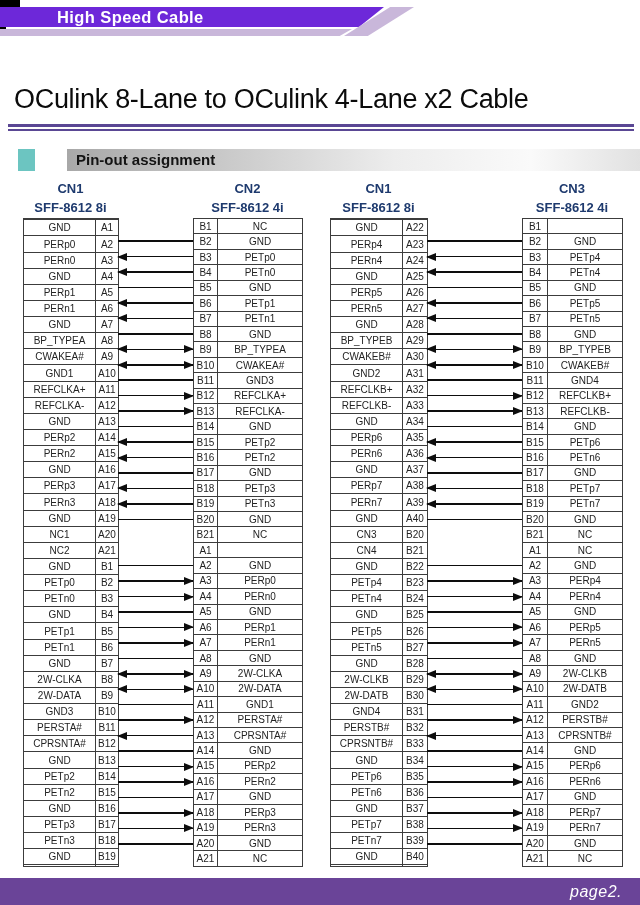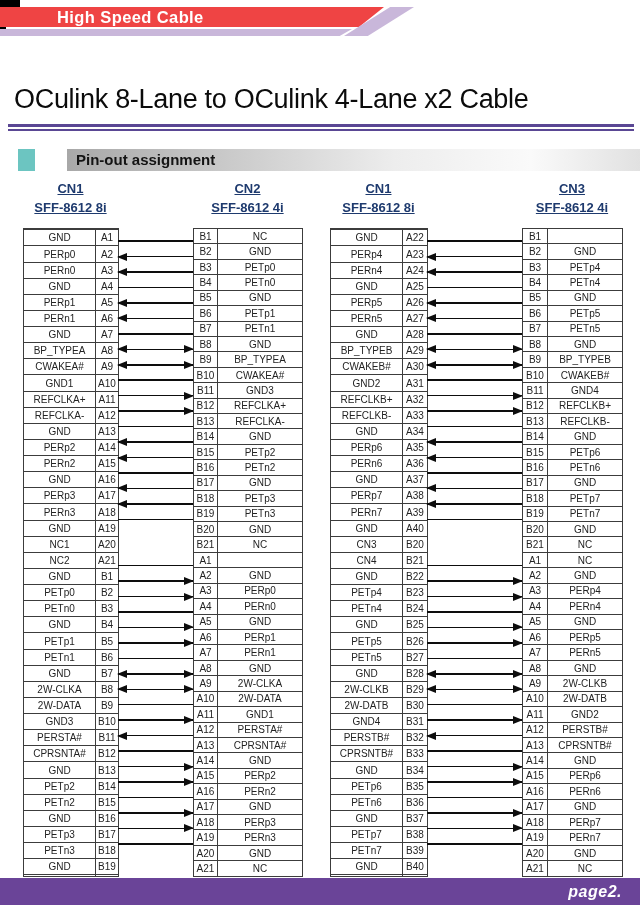--- a/index.html
+++ b/index.html
@@ -5,21 +5,21 @@
   html,body{margin:0;padding:0;}
   body{
     width:640px;height:905px;position:relative;background:#ffffff;
     font-family:"Liberation Sans", sans-serif;overflow:hidden;
   }
   .abs{position:absolute;}
   
   .corner-top{left:0;top:0;width:20px;height:7px;background:#000;}
   .corner-side{left:0;top:0;width:6px;height:32px;background:#000;}
   .banner{
-    left:0;top:7px;width:384px;height:20px;background:#ef4444;
+    left:0;top:7px;width:384px;height:20px;background:#6d28d9;
     clip-path:polygon(0 0,100% 0,93.5% 100%,0 100%);
     color:#fff;font-weight:bold;font-size:16.5px;line-height:20px;
     padding-left:57px;box-sizing:border-box;letter-spacing:.4px;white-space:nowrap;
   }
   .slash{
     left:344px;top:7px;width:70px;height:29px;background:#c9b7da;
     clip-path:polygon(66% 0,100% 0,34% 100%,0 100%);
   }
   .stripe{
     left:0;top:29px;width:352px;height:7px;background:#c9b7da;
@@ -36,45 +36,45 @@
   .sq{left:18px;top:149px;width:17px;height:22px;background:#6cc5c1;}
   .secbar{
     left:39px;top:149px;width:595px;height:22px;
     background:linear-gradient(90deg,#a8a8a8,#ededed 55%,#fafafa 78%,#dcdcdc);
     font-size:15px;font-weight:bold;color:#141414;line-height:22px;
     padding-left:9px;box-sizing:border-box;white-space:nowrap;margin-left:28px;
   }
   
   .chead{
     position:absolute;top:180px;text-align:center;color:#1e3a6e;font-weight:bold;
-    font-size:13px;line-height:1.45;white-space:nowrap;text-decoration:underline;
+    font-size:13px;line-height:1.45;white-space:nowrap;
   }
   
   .pintbl{
-    position:absolute;top:218px;height:649px;border-collapse:collapse;table-layout:fixed;margin-top:10px;
+    position:absolute;top:218px;height:649px;border-collapse:collapse;table-layout:fixed;
   }
   .pintbl td{
     border:1px solid #3c3c3c;font-size:10px;color:#232323;text-align:center;
     padding:0;white-space:nowrap;overflow:hidden;
   }
   
   .conncol{
     position:absolute;top:218px;height:649px;display:grid;
     grid-template-rows:repeat(42,1fr);
   }
   .crow{position:relative;}
   .cline{position:absolute;left:0;right:0;top:50%;height:1.5px;margin-top:-0.75px;background:#0d0d0d;}
   .arr{position:absolute;top:50%;transform:translateY(-50%);width:0;height:0;
        border-top:4.5px solid transparent;border-bottom:4.5px solid transparent;}
   .arr-l{left:-1px;border-right:10px solid #0d0d0d;}
   .arr-r{right:-1px;border-left:10px solid #0d0d0d;}
   
   .footer{
     left:0;top:878px;width:640px;height:27px;background:#6a4498;color:#fff;
-    font-style:italic;font-weight:bold;font-size:16px;line-height:27px;text-align:right;
+    font-style:italic;font-weight:normal;font-size:16px;line-height:27px;text-align:right;
     padding-right:18px;box-sizing:border-box;letter-spacing:.5px;
   }
 </style>
 </head>
 <body>
 
 <div class="abs corner-top"></div>
 <div class="abs corner-side"></div>
 <div class="abs banner">
   <span>High Speed Cable</span>

